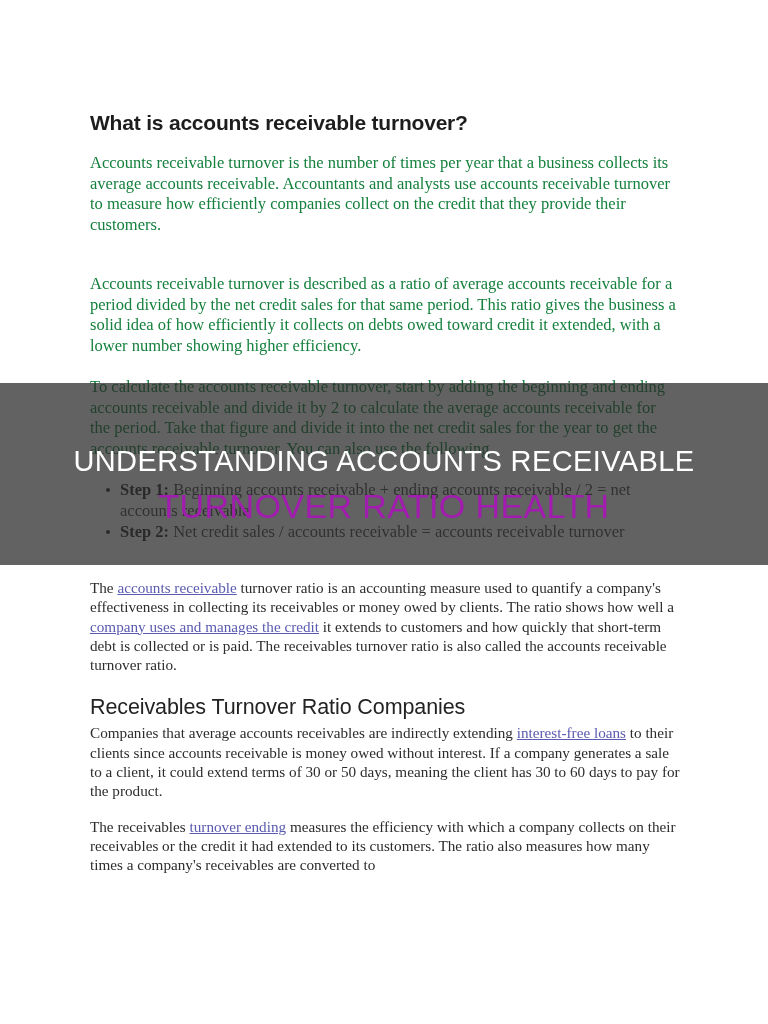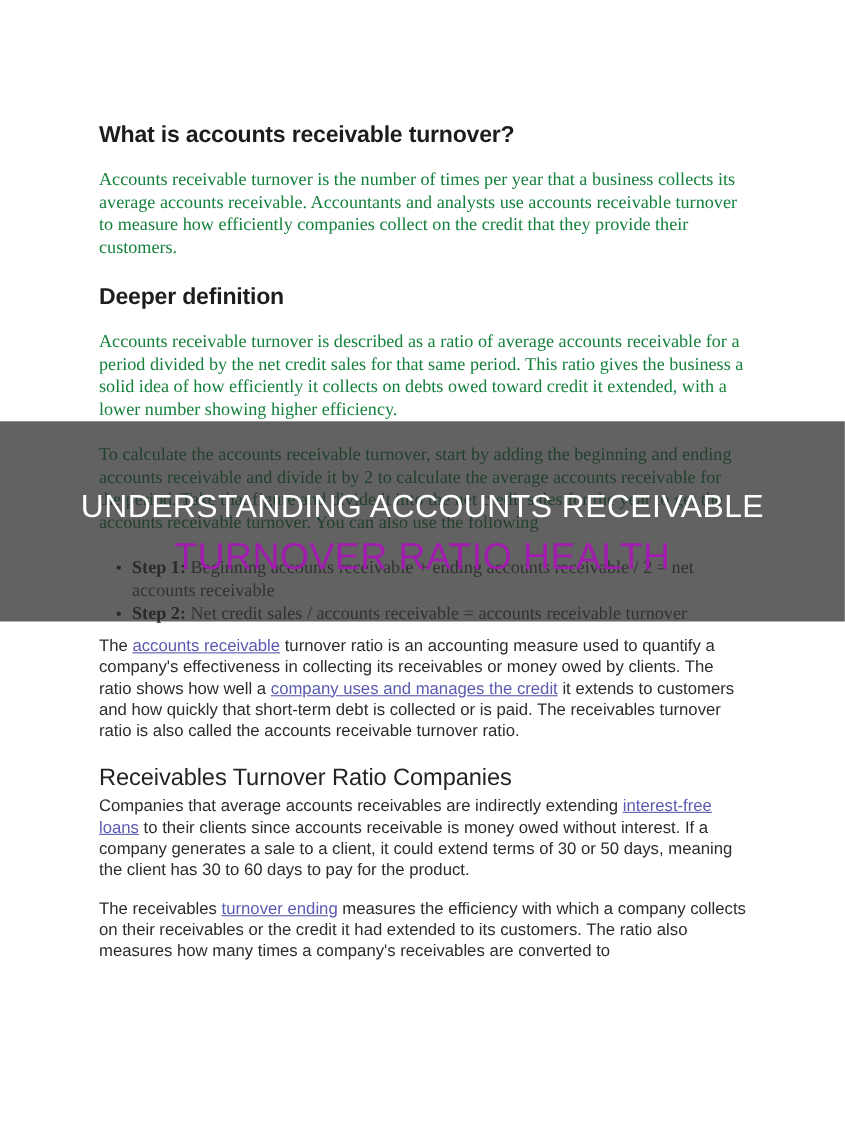--- a/index.html
+++ b/index.html
@@ -130,21 +130,21 @@
   .h-sans-sec {
     font-family: "Liberation Sans", sans-serif;
     font-weight: normal;
     font-size: 21.5px;
     line-height: 27px;
     color: #232323;
     margin: 0 0 2px 0;
     letter-spacing: -0.1px;
   }
   .p-sans {
-    font-family: Liberation Sans, sans-serif;
+    font-family: Liberation Serif, serif;
     font-size: 15.2px;
     line-height: 19.3px;
     color: #2c2c2c;
     margin: 0;
   }
   .p-sans a, .lnk {
     color: #5a5ab0;
     text-decoration: underline;
   }
   .gap-e { height: 20px; }
@@ -153,21 +153,20 @@
 </head>
 <body>
 
 <div class="page">
 
   <div class="doc-top">
     <h2 class="h-serif-sec">What is accounts receivable turnover?</h2>
     <div class="gap-a"></div>
     <p class="p-serif">Accounts receivable turnover is the number of times per year that a business collects its average accounts receivable. Accountants and analysts use accounts receivable turnover to measure how efficiently companies collect on the credit that they provide their customers.</p>
     <div class="gap-b"></div>
-    <h2 class="h-serif-sec">Deeper definition</h2>
     <div class="gap-a"></div>
     <p class="p-serif">Accounts receivable turnover is described as a ratio of average accounts receivable for a period divided by the net credit sales for that same period. This ratio gives the business a solid idea of how efficiently it collects on debts owed toward credit it extended, with a lower number showing higher efficiency.</p>
     <div class="gap-c"></div>
     <p class="p-serif">To calculate the accounts receivable turnover, start by adding the beginning and ending accounts receivable and divide it by 2 to calculate the average accounts receivable for the period. Take that figure and divide it into the net credit sales for the year to get the accounts receivable turnover. You can also use the following</p>
     <div class="gap-c"></div>
     <ul class="steps">
       <li><b>Step 1:</b><span> Beginning accounts receivable + ending accounts receivable / 2 = net accounts receivable</span></li>
       <li><b>Step 2:</b><span> Net credit sales / accounts receivable = accounts receivable turnover</span></li>
     </ul>
   </div>

